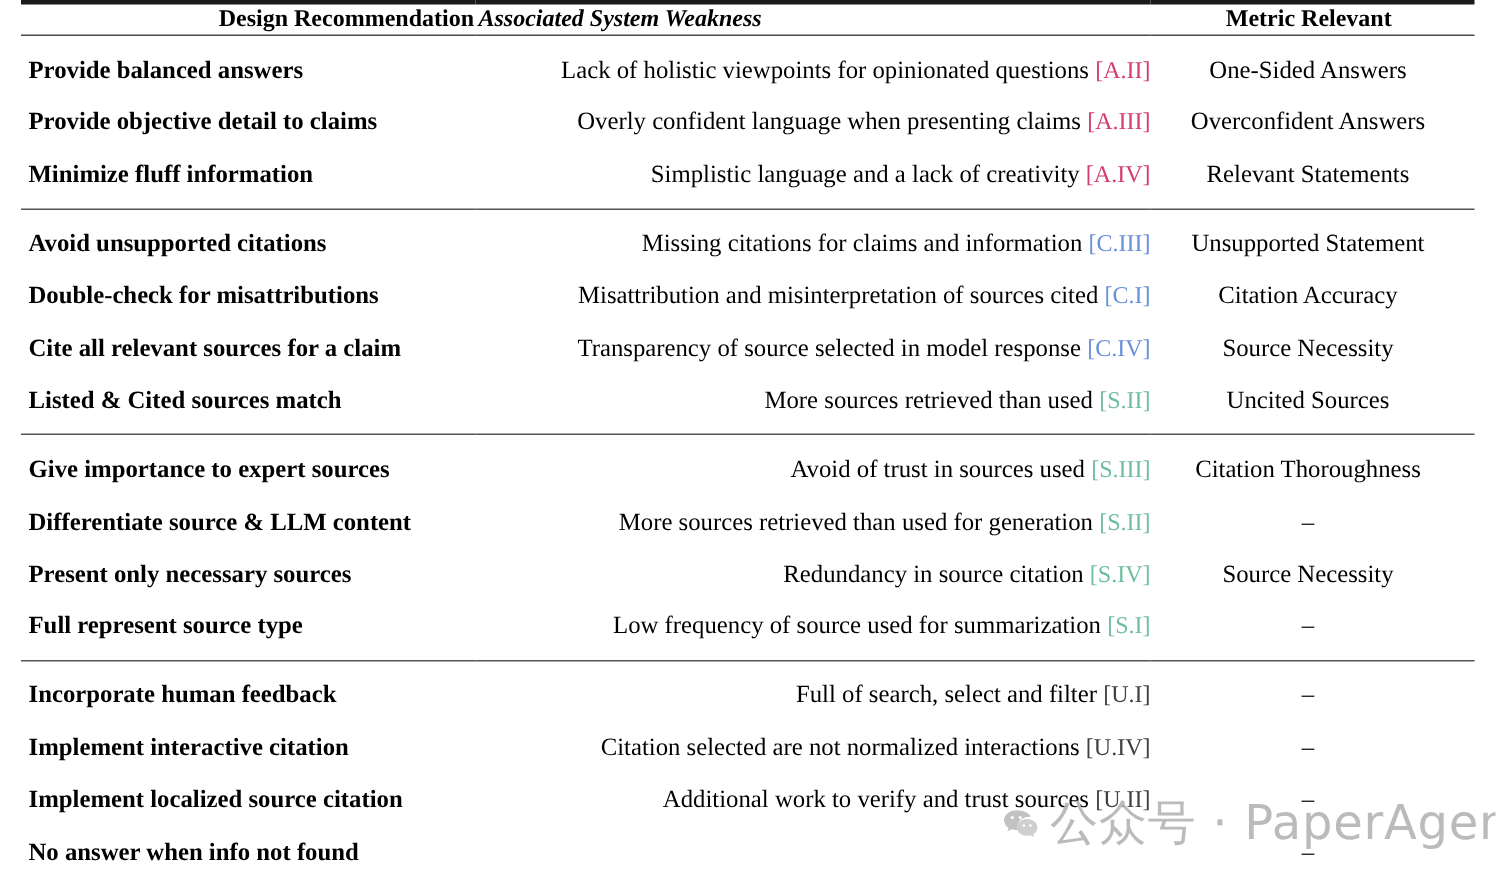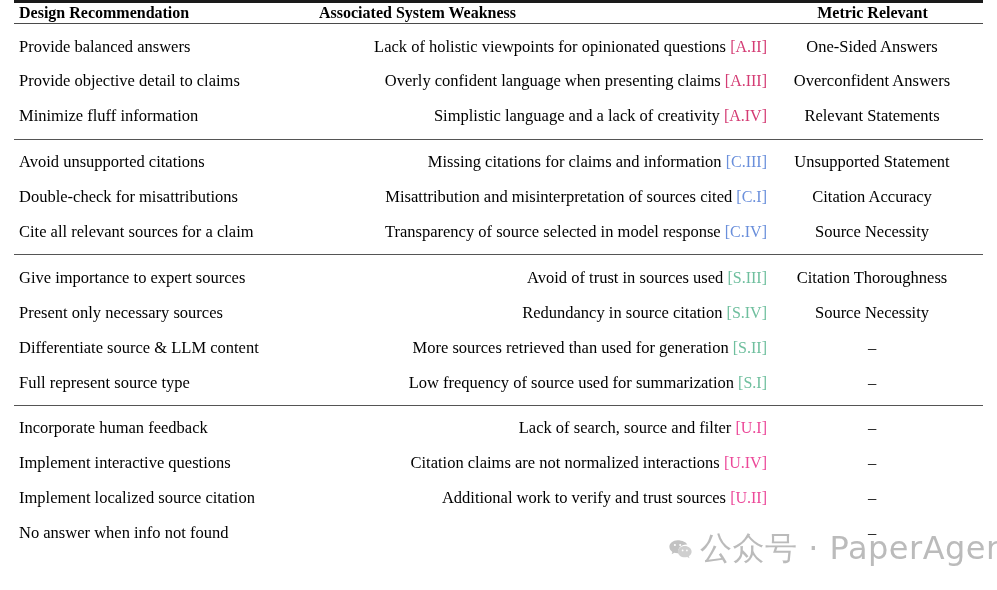--- a/index.html
+++ b/index.html
@@ -49,39 +49,39 @@
     line-height: 0;
     font-size: 0;
   }
   .rule-group td {
     border-top: 1.6px solid #555555;
     padding: 0;
     height: 0;
     line-height: 0;
     font-size: 0;
   }
-  th.h1 { text-align: left;   padding-left: 5px; }
-  th.h2 { text-align: left;   padding-left: 2px; }
+  th.h1 { text-align: right;   padding-left: 5px; }
+  th.h2 { text-align: left;   padding-left: 2px; font-style: italic; }
   th.h3 { text-align: center; padding-right: 6px; }
 
   tbody td {
     font-size: 16.5px;
     padding: 7.5px 0 7.4px 0;
     vertical-align: baseline;
     white-space: nowrap;
   }
-  td.col-rec  { text-align: left;   padding-left: 5px; }
+  td.col-rec  { text-align: left;   padding-left: 5px; font-weight: bold; }
   td.col-weak { text-align: right;   padding-left: 2px; }
   td.col-met  { text-align: center; padding-right: 6px; }
 
   .tag { font-size: 16px; }
   .tag-A { color: #d43c74; }
   .tag-C { color: #6a8fdb; }
   .tag-S { color: #6fbf9e; }
-  .tag-U { color: #ec4899; }
+  .tag-U { color: #404040; }
 
   .dash { letter-spacing: 0; }
 
   
   .gap td { padding: 0; height: 5px; line-height: 0; font-size: 0; }
 
   
   .watermark {
     position: absolute;
     left: 668px;
@@ -163,66 +163,71 @@
         <tr>
           <td class="col-rec">Double-check for misattributions</td>
           <td class="col-weak"><span>Misattribution and misinterpretation of sources cited</span> <span class="tag tag-C">[C.I]</span></td>
           <td class="col-met">Citation Accuracy</td>
         </tr>
         <tr>
           <td class="col-rec">Cite all relevant sources for a claim</td>
           <td class="col-weak"><span>Transparency of source selected in model response</span> <span class="tag tag-C">[C.IV]</span></td>
           <td class="col-met">Source Necessity</td>
         </tr>
+        <tr>
+          <td class="col-rec">Listed &amp; Cited sources match</td>
+          <td class="col-weak"><span>More sources retrieved than used</span> <span class="tag tag-S">[S.II]</span></td>
+          <td class="col-met">Uncited Sources</td>
+        </tr>
         <tr class="gap">
           <td colspan="3"></td>
         </tr>
         <tr class="rule-group">
           <td colspan="3"></td>
         </tr>
         <tr class="gap">
           <td colspan="3"></td>
         </tr>
         <tr>
           <td class="col-rec">Give importance to expert sources</td>
           <td class="col-weak"><span>Avoid of trust in sources used</span> <span class="tag tag-S">[S.III]</span></td>
           <td class="col-met">Citation Thoroughness</td>
         </tr>
         <tr>
+          <td class="col-rec">Differentiate source &amp; LLM content</td>
+          <td class="col-weak"><span>More sources retrieved than used for generation</span> <span class="tag tag-S">[S.II]</span></td>
+          <td class="col-met dash">–</td>
+        </tr>
+        <tr>
           <td class="col-rec">Present only necessary sources</td>
           <td class="col-weak"><span>Redundancy in source citation</span> <span class="tag tag-S">[S.IV]</span></td>
           <td class="col-met">Source Necessity</td>
         </tr>
         <tr>
-          <td class="col-rec">Differentiate source &amp; LLM content</td>
-          <td class="col-weak"><span>More sources retrieved than used for generation</span> <span class="tag tag-S">[S.II]</span></td>
-          <td class="col-met dash">–</td>
-        </tr>
-        <tr>
           <td class="col-rec">Full represent source type</td>
           <td class="col-weak"><span>Low frequency of source used for summarization</span> <span class="tag tag-S">[S.I]</span></td>
           <td class="col-met dash">–</td>
         </tr>
         <tr class="gap">
           <td colspan="3"></td>
         </tr>
         <tr class="rule-group">
           <td colspan="3"></td>
         </tr>
         <tr class="gap">
           <td colspan="3"></td>
         </tr>
         <tr>
           <td class="col-rec">Incorporate human feedback</td>
-          <td class="col-weak"><span>Lack of search, source and filter</span> <span class="tag tag-U">[U.I]</span></td>
-          <td class="col-met dash">–</td>
-        </tr>
-        <tr>
-          <td class="col-rec">Implement interactive questions</td>
-          <td class="col-weak"><span>Citation claims are not normalized interactions</span> <span class="tag tag-U">[U.IV]</span></td>
+          <td class="col-weak"><span>Full of search, select and filter</span> <span class="tag tag-U">[U.I]</span></td>
+          <td class="col-met dash">–</td>
+        </tr>
+        <tr>
+          <td class="col-rec">Implement interactive citation</td>
+          <td class="col-weak"><span>Citation selected are not normalized interactions</span> <span class="tag tag-U">[U.IV]</span></td>
           <td class="col-met dash">–</td>
         </tr>
         <tr>
           <td class="col-rec">Implement localized source citation</td>
           <td class="col-weak"><span>Additional work to verify and trust sources</span> <span class="tag tag-U">[U.II]</span></td>
           <td class="col-met dash">–</td>
         </tr>
         <tr>
           <td class="col-rec">No answer when info not found</td>
           <td class="col-weak"> </td>

